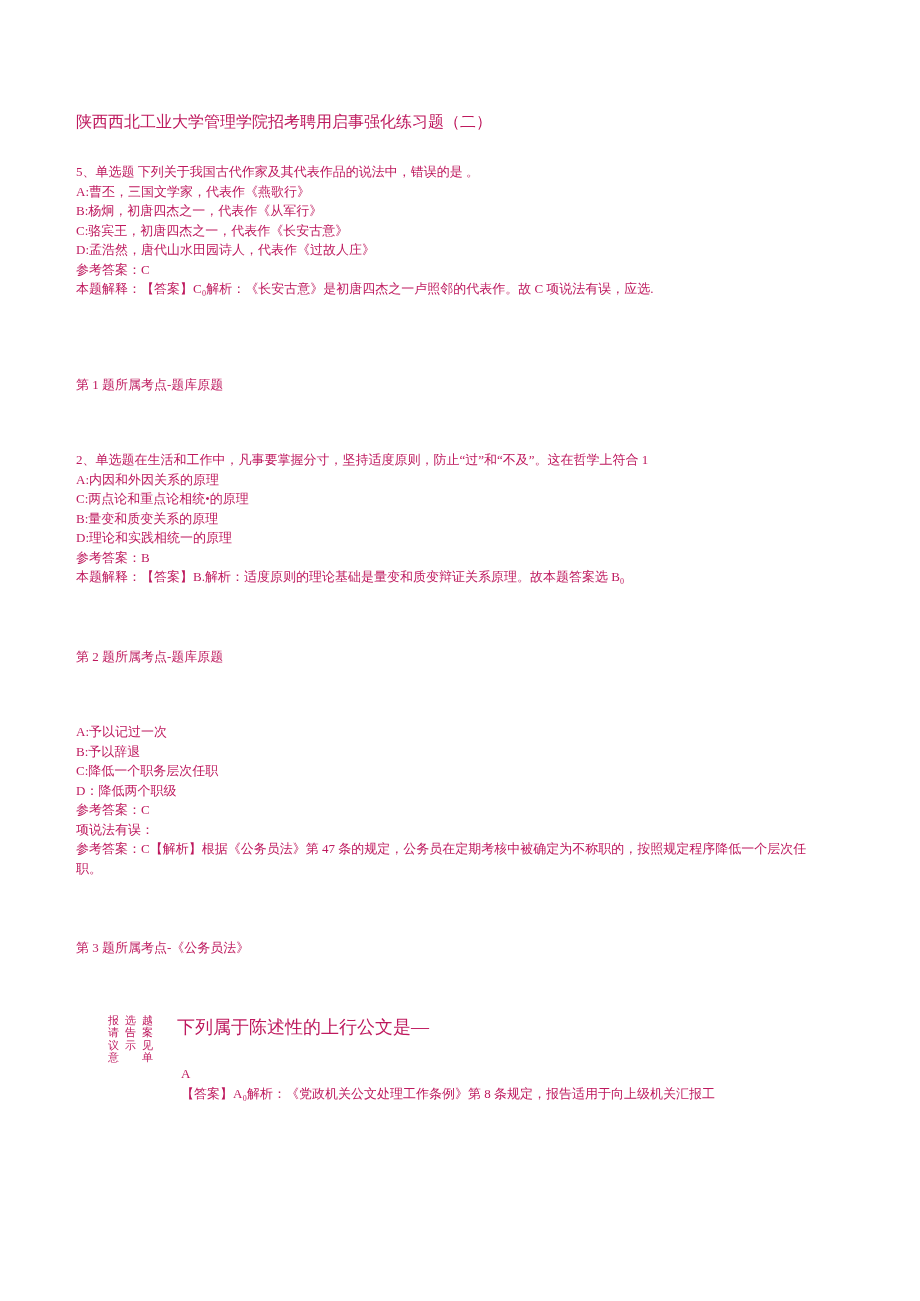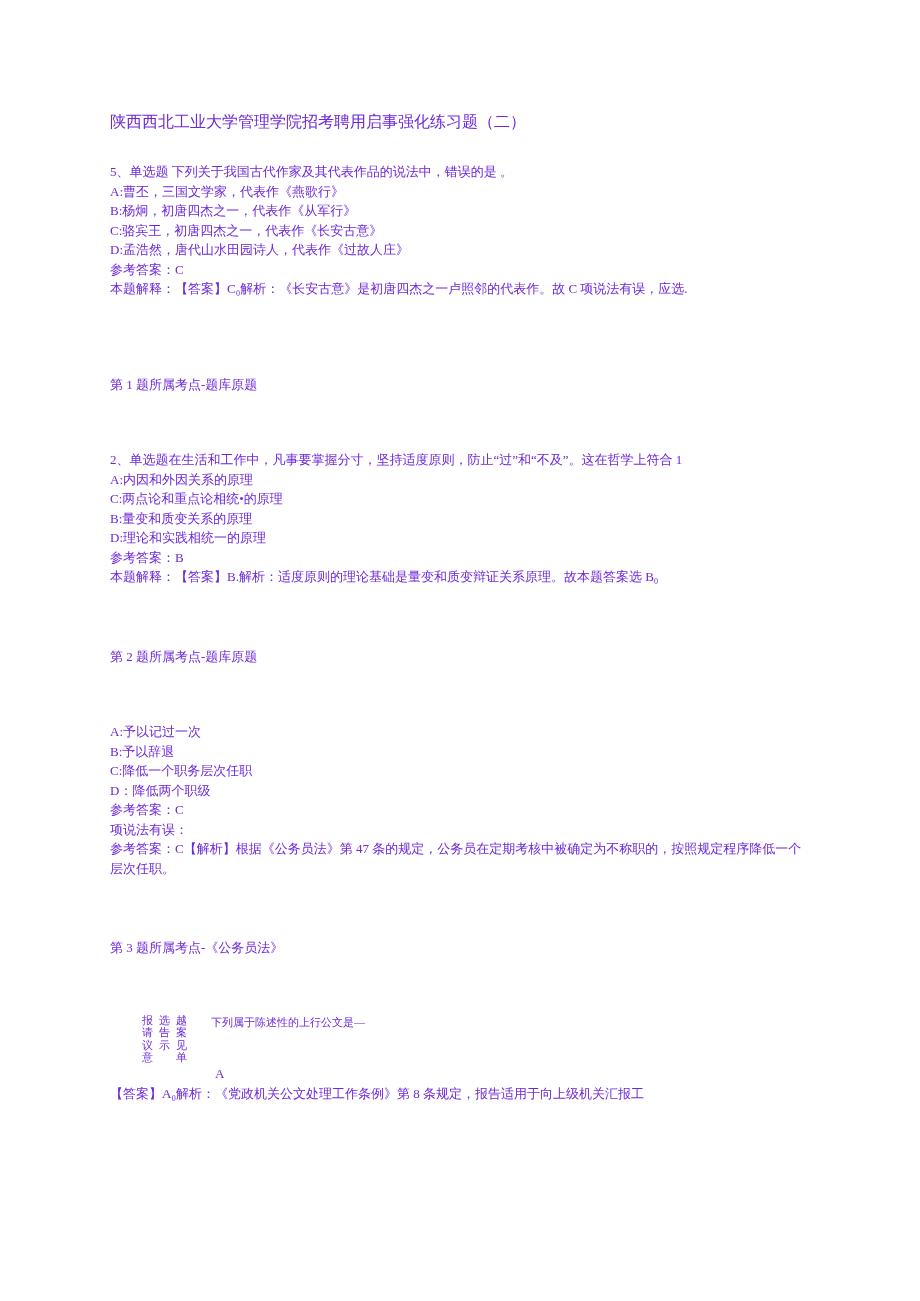--- a/index.html
+++ b/index.html
@@ -3,24 +3,24 @@
 <meta charset="utf-8">
 <style>
   body {
     margin: 0;
     padding: 0;
     background: #fff;
     font-family: "SimSun", "宋体", serif;
     width: 920px;
   }
   .page {
-    padding: 110px 110px 40px 110px;
+    padding: 110px 110px 40px 76px;
     font-size: 13px;
     line-height: 1.5;
-    color: #6d28d9;
+    color: #be185d;
   }
   .title {
     font-size: 16px;
     margin-bottom: 28px;
   }
   .block {
     margin-bottom: 20px;
   }
   .gap {
     height: 56px;
@@ -34,27 +34,28 @@
     margin-left: 32px;
   }
   .q4-col {
     display: flex;
     flex-direction: column;
     font-size: 11px;
     line-height: 1.15;
     margin-right: 6px;
   }
   .q4-stem {
-    font-size: 11px;
+    font-size: 18px;
     margin-left: 18px;
   }
   .q4-ans {
     margin-left: 105px;
   }
   .q4-exp {
+    margin-left: 105px;
   }
   span[data-bind] { white-space: pre-wrap; }
 </style>
 </head>
 <body>
 
 <div class="page">
 
   <div class="title" data-bind="title">陕西西北工业大学管理学院招考聘用启事强化练习题（二）</div>
 

